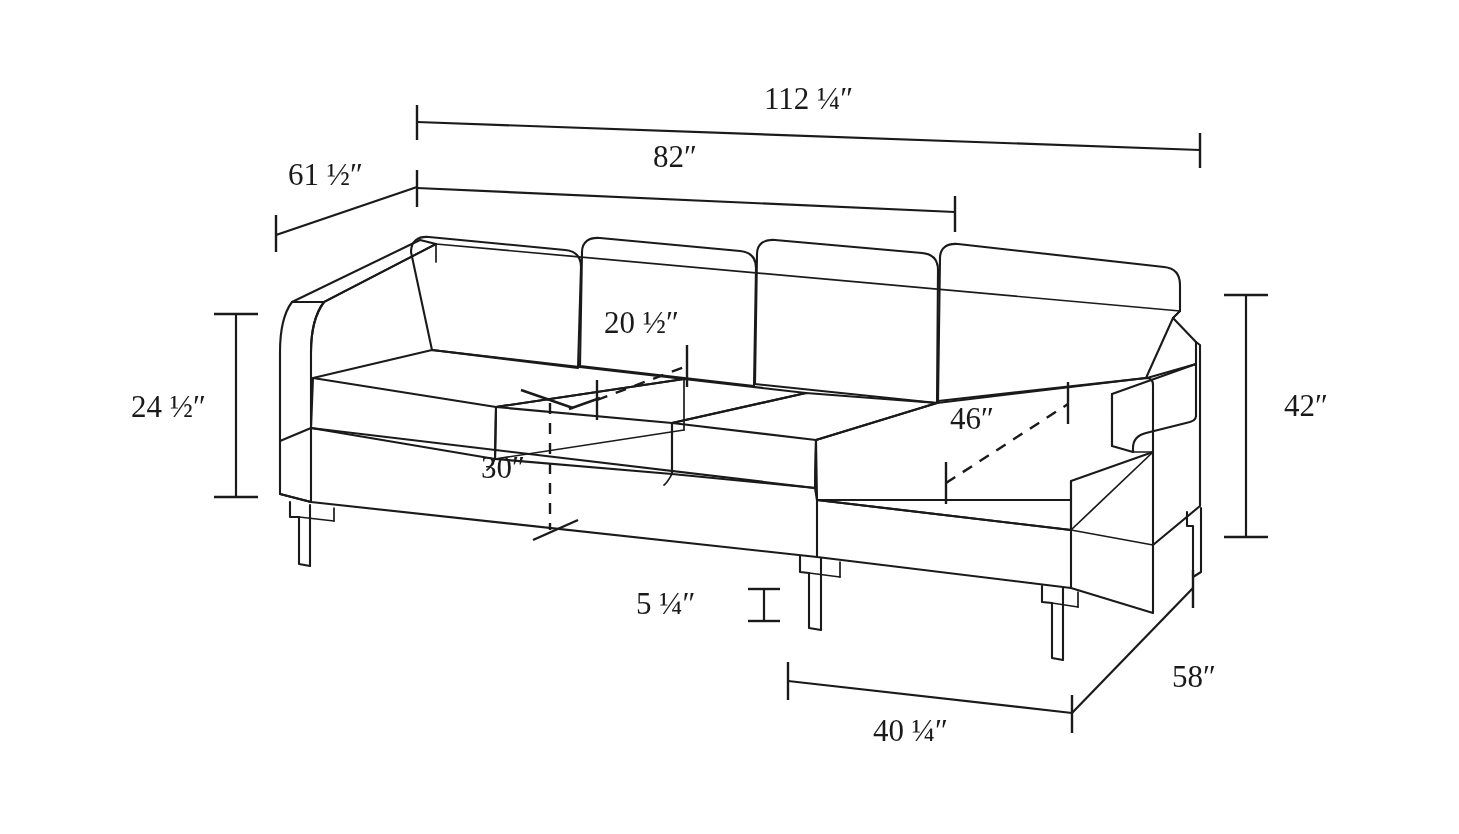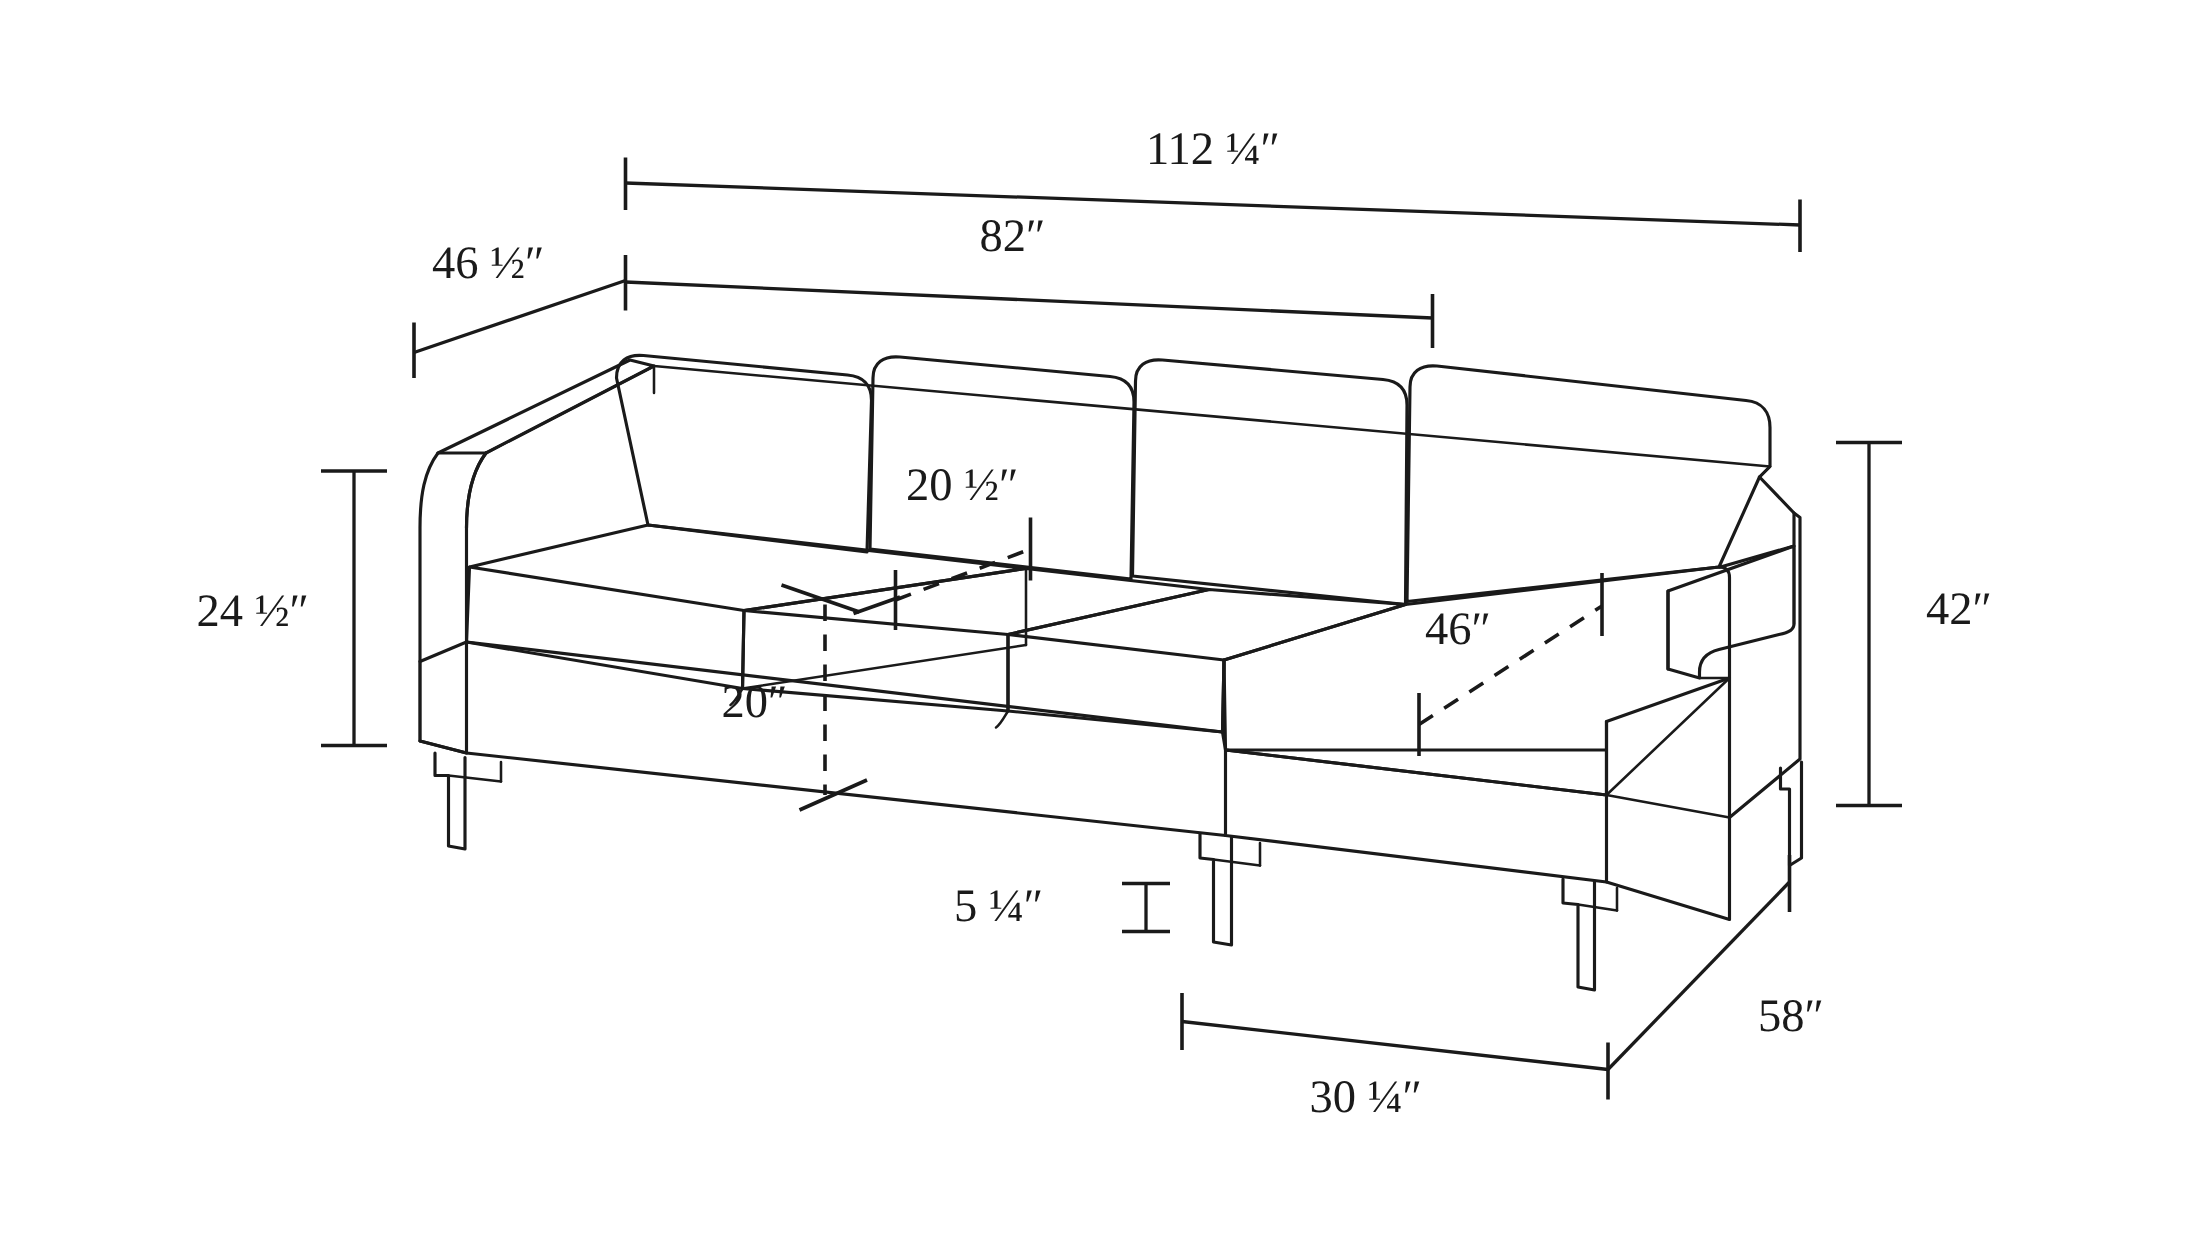--- a/index.html
+++ b/index.html
@@ -336,33 +336,33 @@
                           L 1193 526
                           L 1193 577
                           L 1201 572
                           L 1201 508"></path>
     </g>
 
   </svg>
 
   <div class="label-box" style="left:764px; top:83px;">112 ¼″</div>
 
-  <div class="label-box" style="left:288px; top:159px;">46 ½″</div>
+  <div class="label-box" style="left:288px; top:159px;">61 ½″</div>
 
   <div class="label-box" style="left:653px; top:141px;">82″</div>
 
   <div class="label-box" style="left:131px; top:391px;">24 ½″</div>
 
   <div class="label-box" style="left:604px; top:307px;">20 ½″</div>
 
-  <div class="label-box" style="left:481px; top:452px;">20″</div>
+  <div class="label-box" style="left:481px; top:452px;">30″</div>
 
   <div class="label-box" style="left:950px; top:403px;">46″</div>
 
   <div class="label-box" style="left:1284px; top:390px;">42″</div>
 
   <div class="label-box" style="left:636px; top:588px;">5 ¼″</div>
 
-  <div class="label-box" style="left:873px; top:715px;">30 ¼″</div>
+  <div class="label-box" style="left:873px; top:715px;">40 ¼″</div>
 
   <div class="label-box" style="left:1172px; top:661px;text-align:right;">58″</div>
 
 </div>
 
 </body></html>

